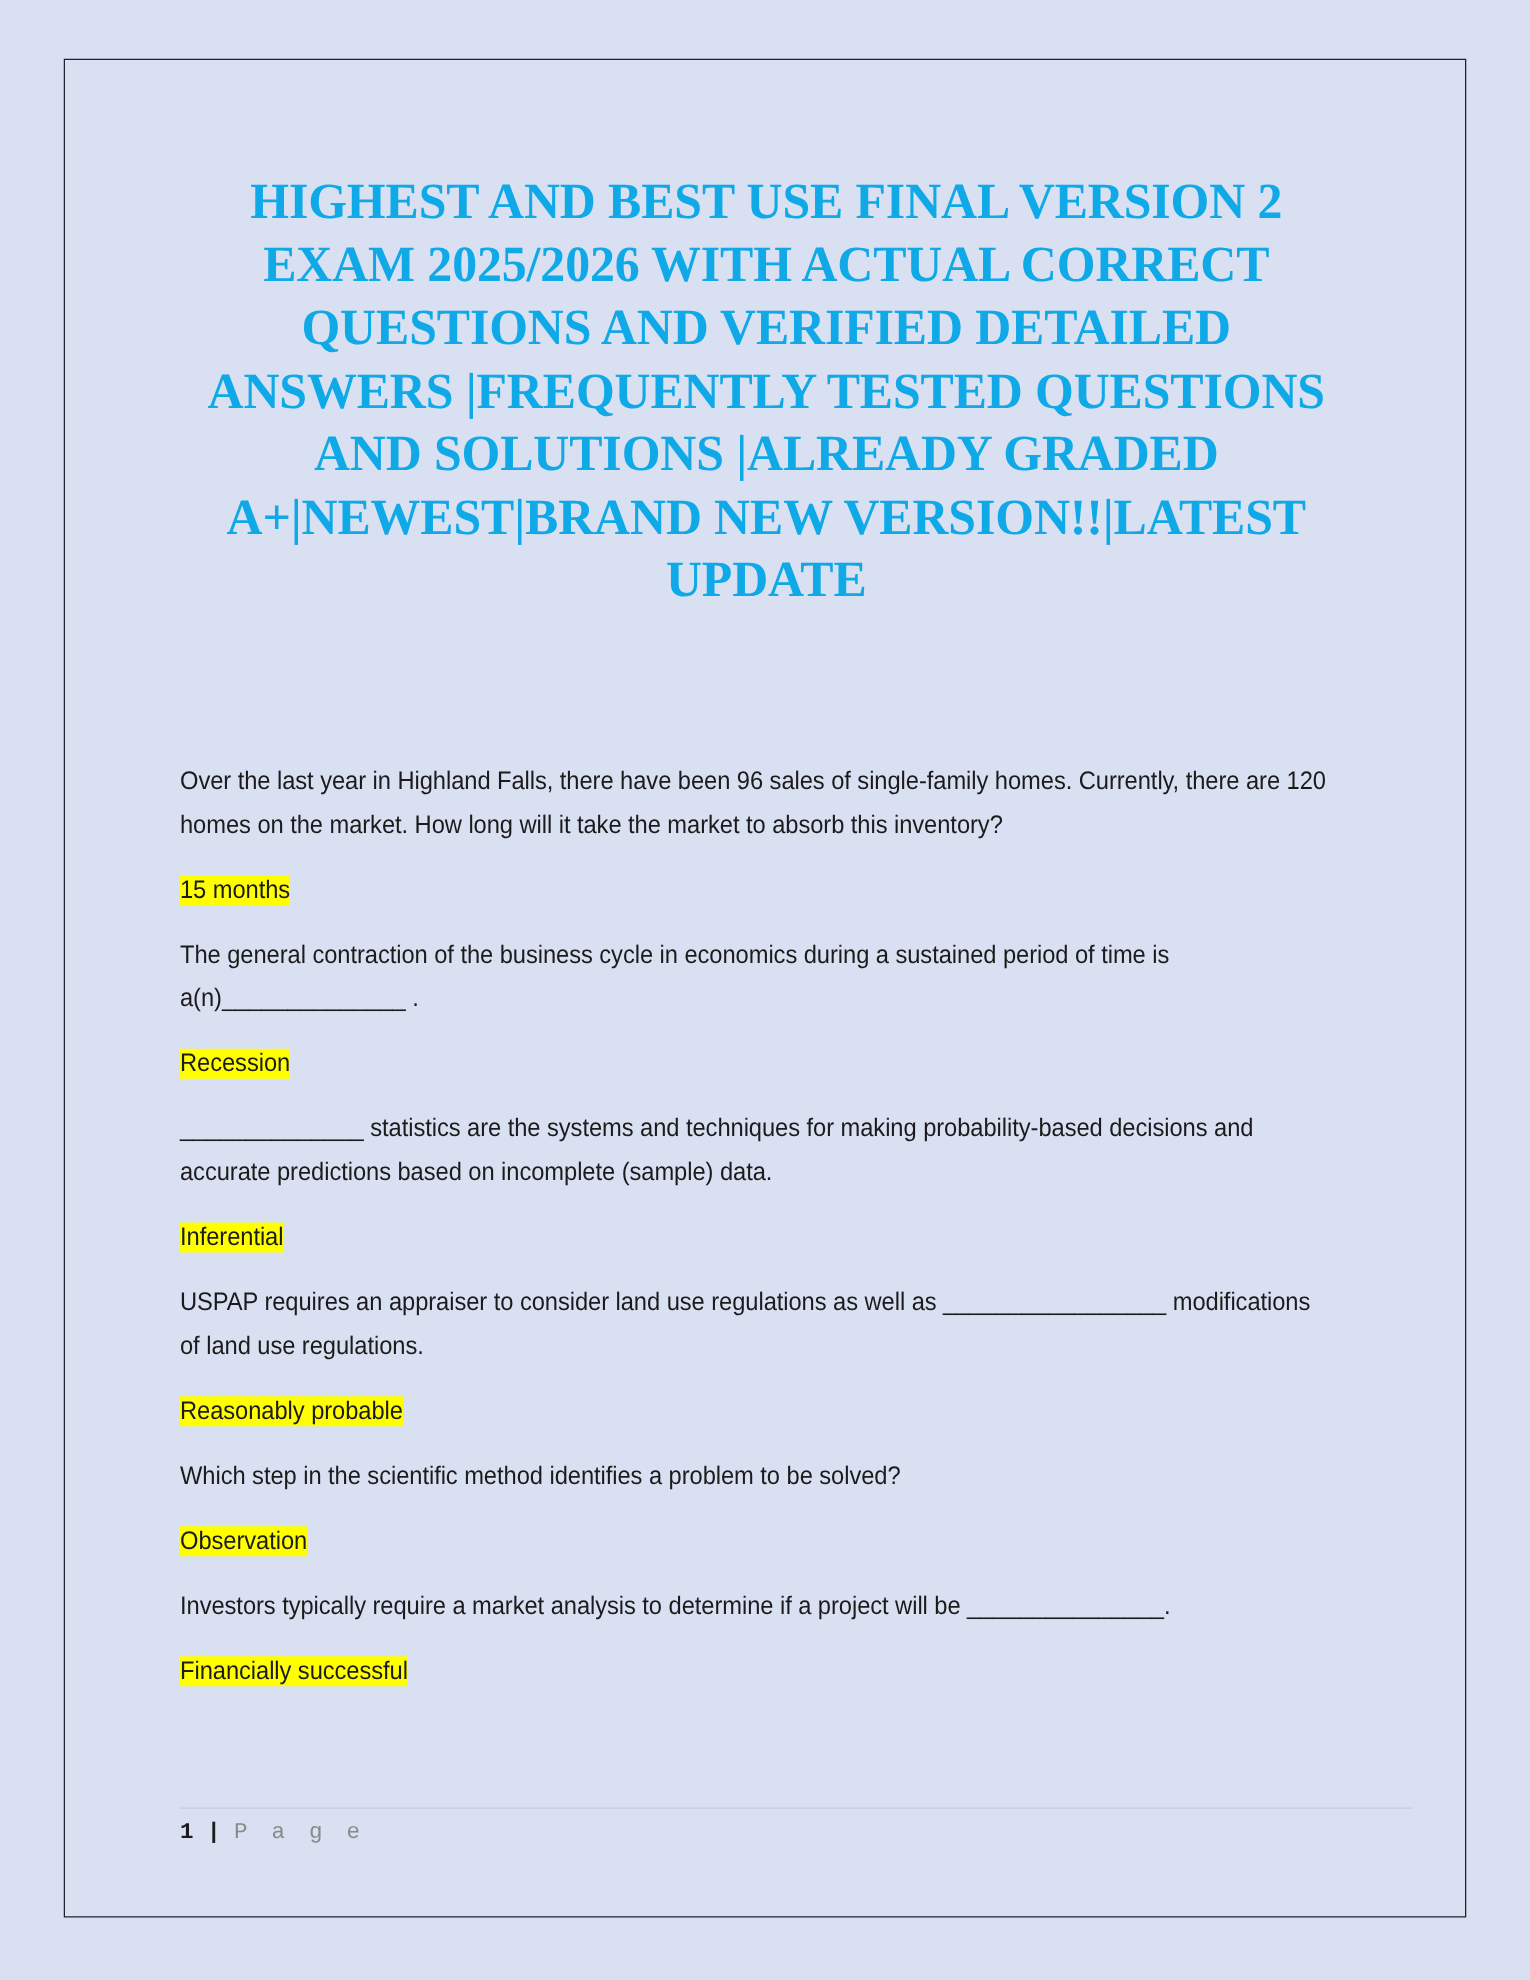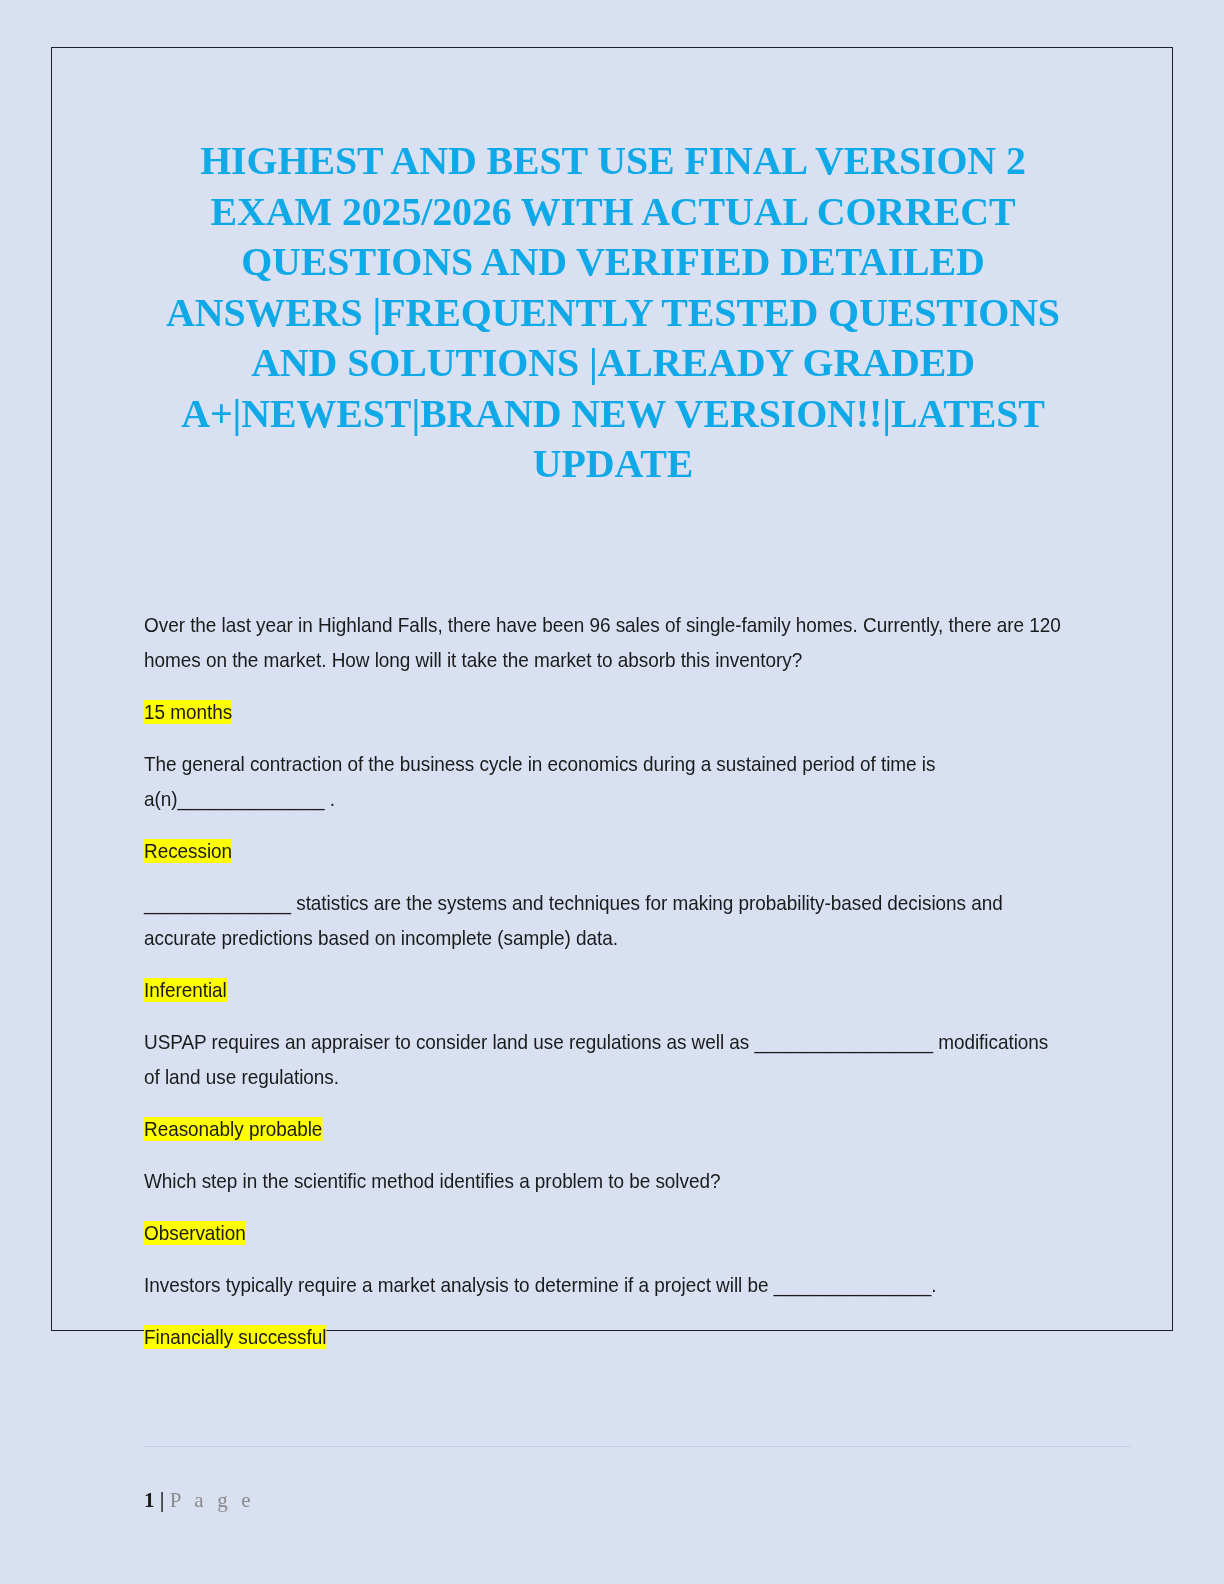--- a/index.html
+++ b/index.html
@@ -13,21 +13,21 @@
     font-family: "Liberation Sans", sans-serif;
     overflow: hidden;
   }
 
   
   #page-frame {
     position: absolute;
     left: 51px;
     top: 47px;
     width: 1122px;
-    height: 1284px;
+    height: 1487px;
     border: 1px solid #20202f;
     box-sizing: border-box;
     background: #d9e0f2;
   }
 
   
   #doc-title {
     position: absolute;
     left: 80px;
     top: 88px;
@@ -81,23 +81,23 @@
     position: absolute;
     left: 92px;
     top: 1398px;
     width: 986px;
     height: 1px;
     background: #c4cde3;
   }
   #footer {
     position: absolute;
     left: 92px;
-    top: 1440px;
-    font-family: Liberation Serif, serif;
-    font-size: 21px;
+    top: 1408px;
+    font-family: Liberation Mono, monospace;
+    font-size: 18px;
     white-space: pre;
   }
   #footer .num {
     color: #1b1b1b;
     font-weight: bold;
   }
   #footer .sep {
     color: #1b1b1b;
     font-weight: bold;
   }

